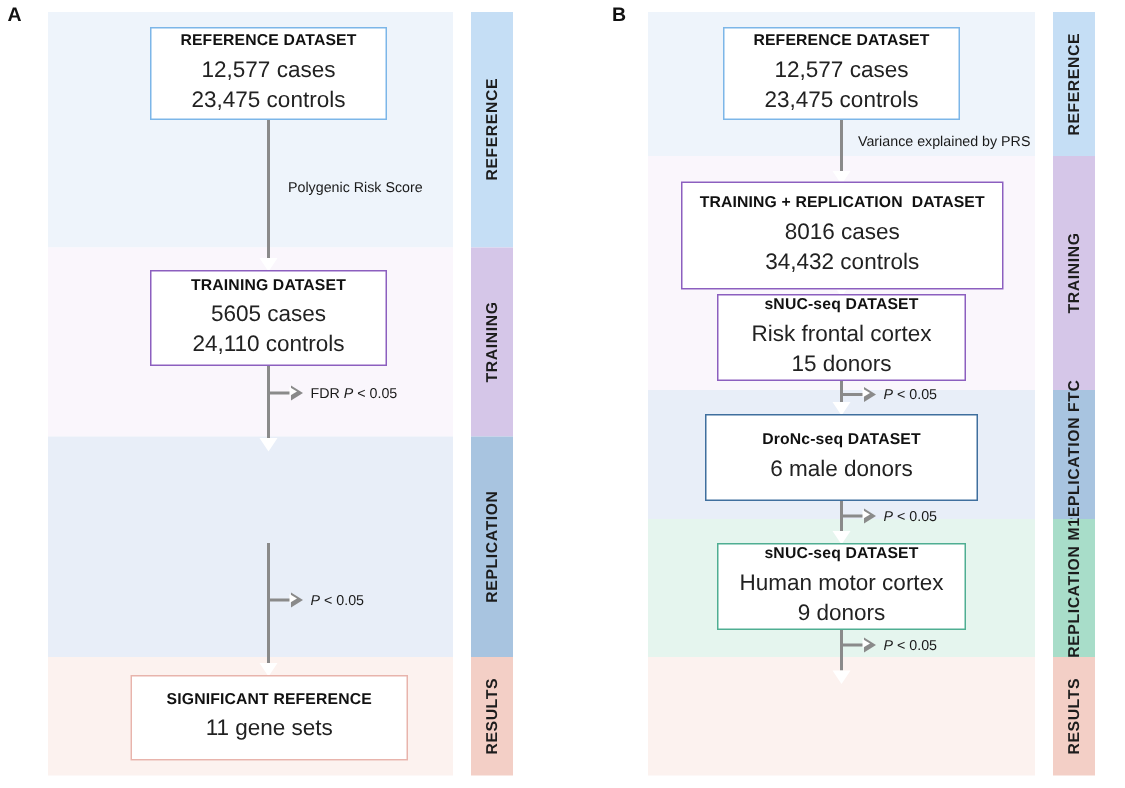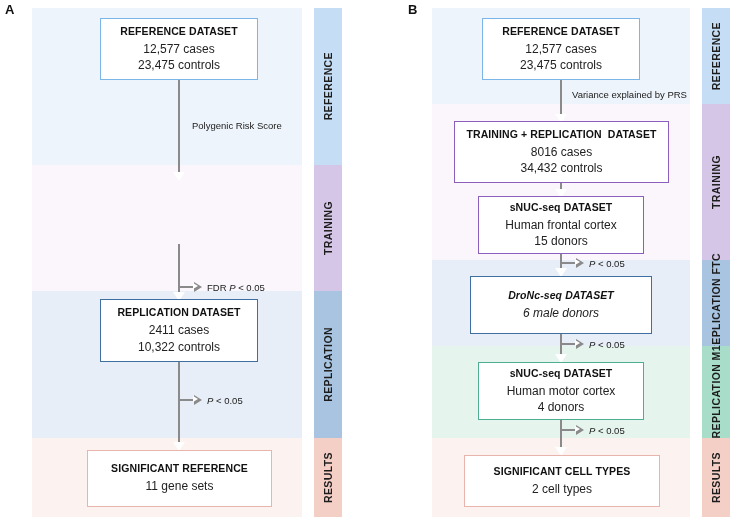--- a/index.html
+++ b/index.html
@@ -94,21 +94,21 @@
   }
   .node-title {
     font-size: 10.5px;
     font-weight: bold;
     letter-spacing: 0.1px;
     color: #111;
     margin-bottom: 4px;
     white-space: pre;
   }
   .node-line {
-    font-size: 12px;
+    font-size: 15px;
     color: #222;
     line-height: 1.35;
   }
 
   
   .conn {
     position: absolute;
     width: 1.4px;
     background: #8a8a8a;
   }
@@ -209,39 +209,39 @@
         </div>
       </div>
     <div class="flow" id="a-flow">
         <div class="conn" style="left: 146.3px; top: 72px; height: 92px;"></div>
         <div class="conn-head" style="left: 141px; top: 164px;"></div>
         <div class="conn" style="left: 146.3px; top: 236px; height: 48px;"></div>
         <div class="conn-head" style="left: 141px; top: 284px;"></div>
         <div class="conn" style="left: 146.3px; top: 354px; height: 80px;"></div>
         <div class="conn-head" style="left: 141px; top: 434px;"></div>
         <div class="edge-label-plain" style="left: 160px; top: 112px;">Polygenic Risk Score</div>
-        <div class="edge-note" style="left: 147px; top: 273px;">
+        <div class="edge-note" style="left: 147px; top: 248px;">
           <div class="edge-note-stem"></div>
           <div class="edge-note-arrow"></div>
           <div class="edge-note-label"><span>FDR </span><span class="ital">P</span><span> &lt; 0.05</span></div>
         </div>
         <div class="edge-note" style="left: 147px; top: 386px;">
           <div class="edge-note-stem"></div>
           <div class="edge-note-arrow"></div>
           <div class="edge-note-label"><span></span><span class="ital">P</span><span> &lt; 0.05</span></div>
         </div>
         <div class="node" style="left: 68px; top: 10px; width: 158px; height: 62px; border-color: rgb(124, 182, 232);">
           <div class="node-title">REFERENCE DATASET</div>
           <div class="node-line">12,577 cases</div>
           <div class="node-line">23,475 controls</div>
         </div>
-        <div class="node" style="left: 68px; top: 291px; width: 158px; height: 63px; border-color: rgb(63, 111, 158);">
-          <div class="node-title">REPLICATION DATASET</div>
-          <div class="node-line">2411 cases</div>
-          <div class="node-line">10,322 controls</div>
+        <div class="node" style="left: 68px; top: 172px; width: 158px; height: 64px; border-color: rgb(140, 95, 191);">
+          <div class="node-title">TRAINING DATASET</div>
+          <div class="node-line">5605 cases</div>
+          <div class="node-line">24,110 controls</div>
         </div>
         <div class="node" style="left: 55px; top: 442px; width: 185px; height: 57px; border-color: rgb(232, 180, 172);">
           <div class="node-title">SIGNIFICANT REFERENCE</div>
           <div class="node-line">11 gene sets</div>
         </div>
       </div>
   </div>
 
   <div class="panel" id="panel-b">
     <div class="stage-bg-layer" id="b-bg">
@@ -293,39 +293,35 @@
         <div class="edge-note" style="left: 129px; top: 416px;">
           <div class="edge-note-stem"></div>
           <div class="edge-note-arrow"></div>
           <div class="edge-note-label"><span></span><span class="ital">P</span><span> &lt; 0.05</span></div>
         </div>
         <div class="node" style="left: 50px; top: 10px; width: 158px; height: 62px; border-color: rgb(124, 182, 232);">
           <div class="node-title">REFERENCE DATASET</div>
           <div class="node-line">12,577 cases</div>
           <div class="node-line">23,475 controls</div>
         </div>
-        <div class="node" style="left: 22px; top: 113px; width: 215px; height: 62px; border-color: rgb(140, 95, 191);">
+        <div class="node" style="left: 22px; top: 113px; width: 215px; height: 72px; border-color: rgb(140, 95, 191);">
           <div class="node-title">TRAINING + REPLICATION  DATASET</div>
           <div class="node-line">8016 cases</div>
           <div class="node-line">34,432 controls</div>
         </div>
         <div class="node" style="left: 46px; top: 188px; width: 166px; height: 58px; border-color: rgb(140, 95, 191);">
           <div class="node-title">sNUC-seq DATASET</div>
-          <div class="node-line">Human frontal cortex</div>
+          <div class="node-line">Risk frontal cortex</div>
           <div class="node-line">15 donors</div>
         </div>
-        <div class="node" style="left: 38px; top: 268px; width: 182px; height: 58px; border-color: rgb(63, 111, 158); font-style: italic;">
+        <div class="node" style="left: 38px; top: 268px; width: 182px; height: 58px; border-color: rgb(63, 111, 158);">
           <div class="node-title">DroNc-seq DATASET</div>
           <div class="node-line">6 male donors</div>
         </div>
         <div class="node" style="left: 46px; top: 354px; width: 166px; height: 58px; border-color: rgb(79, 174, 146);">
           <div class="node-title">sNUC-seq DATASET</div>
           <div class="node-line">Human motor cortex</div>
-          <div class="node-line">4 donors</div>
-        </div>
-        <div class="node" style="left: 32px; top: 447px; width: 196px; height: 52px; border-color: rgb(232, 180, 172);">
-          <div class="node-title">SIGNIFICANT CELL TYPES</div>
-          <div class="node-line">2 cell types</div>
+          <div class="node-line">9 donors</div>
         </div>
       </div>
   </div>
 
 </div>
 
 </body></html>

